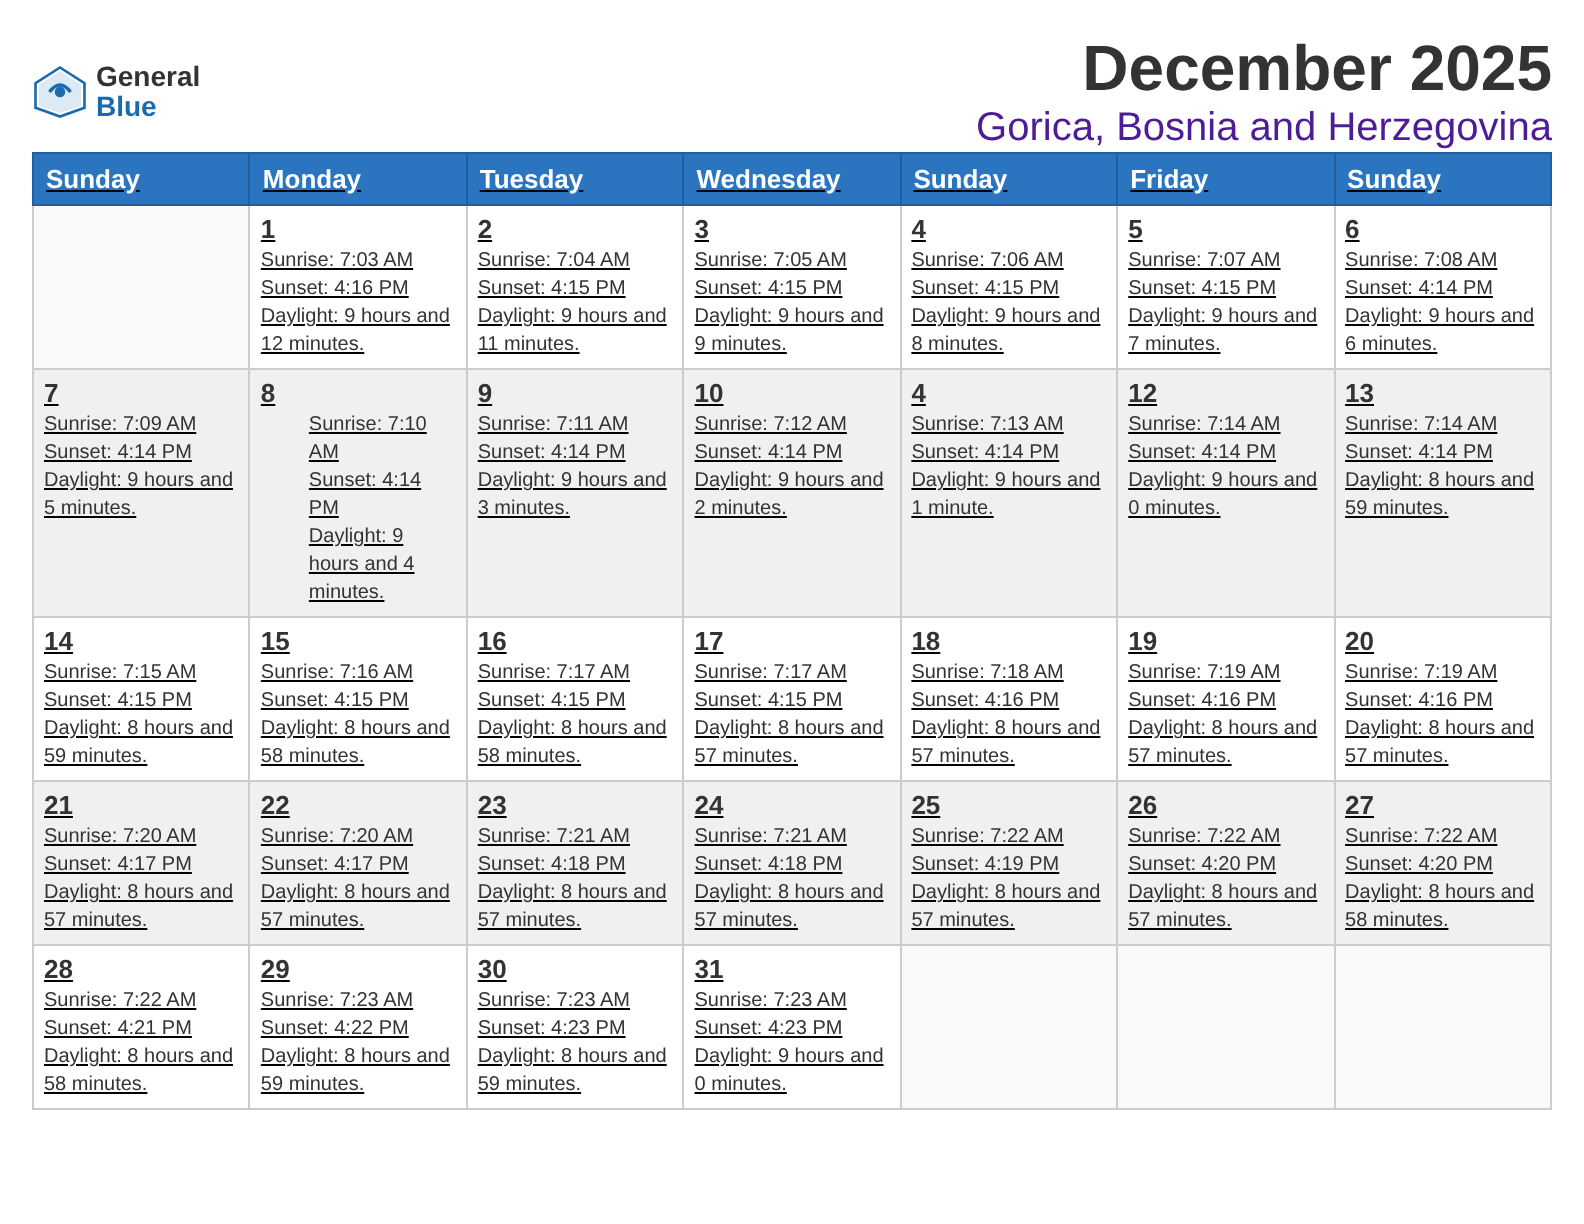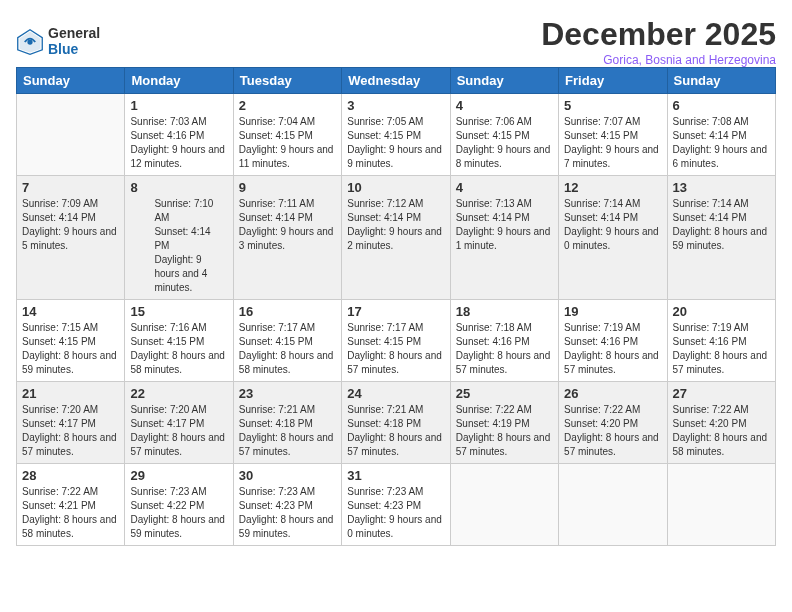--- a/index.html
+++ b/index.html
@@ -42,27 +42,28 @@
     }
     .title-area {
       text-align: right;
     }
     .month-title {
       font-size: 32px;
       font-weight: bold;
       color: #333;
     }
     .subtitle {
-      font-size: 12px;
-      color: #8b5cf6;
+      font-size: 20px;
+      color: #4c1d95;
     }
     .calendar {
       width: 100%;
       border-collapse: collapse;
       border: 1px solid #ccc;
+      text-decoration: underline;
     }
     .calendar th {
       background: #2a74c0;
       color: #fff;
       text-align: left;
       padding: 5px 6px;
       font-size: 13px;
       border: 1px solid #2060a0;
     }
     .calendar td {

